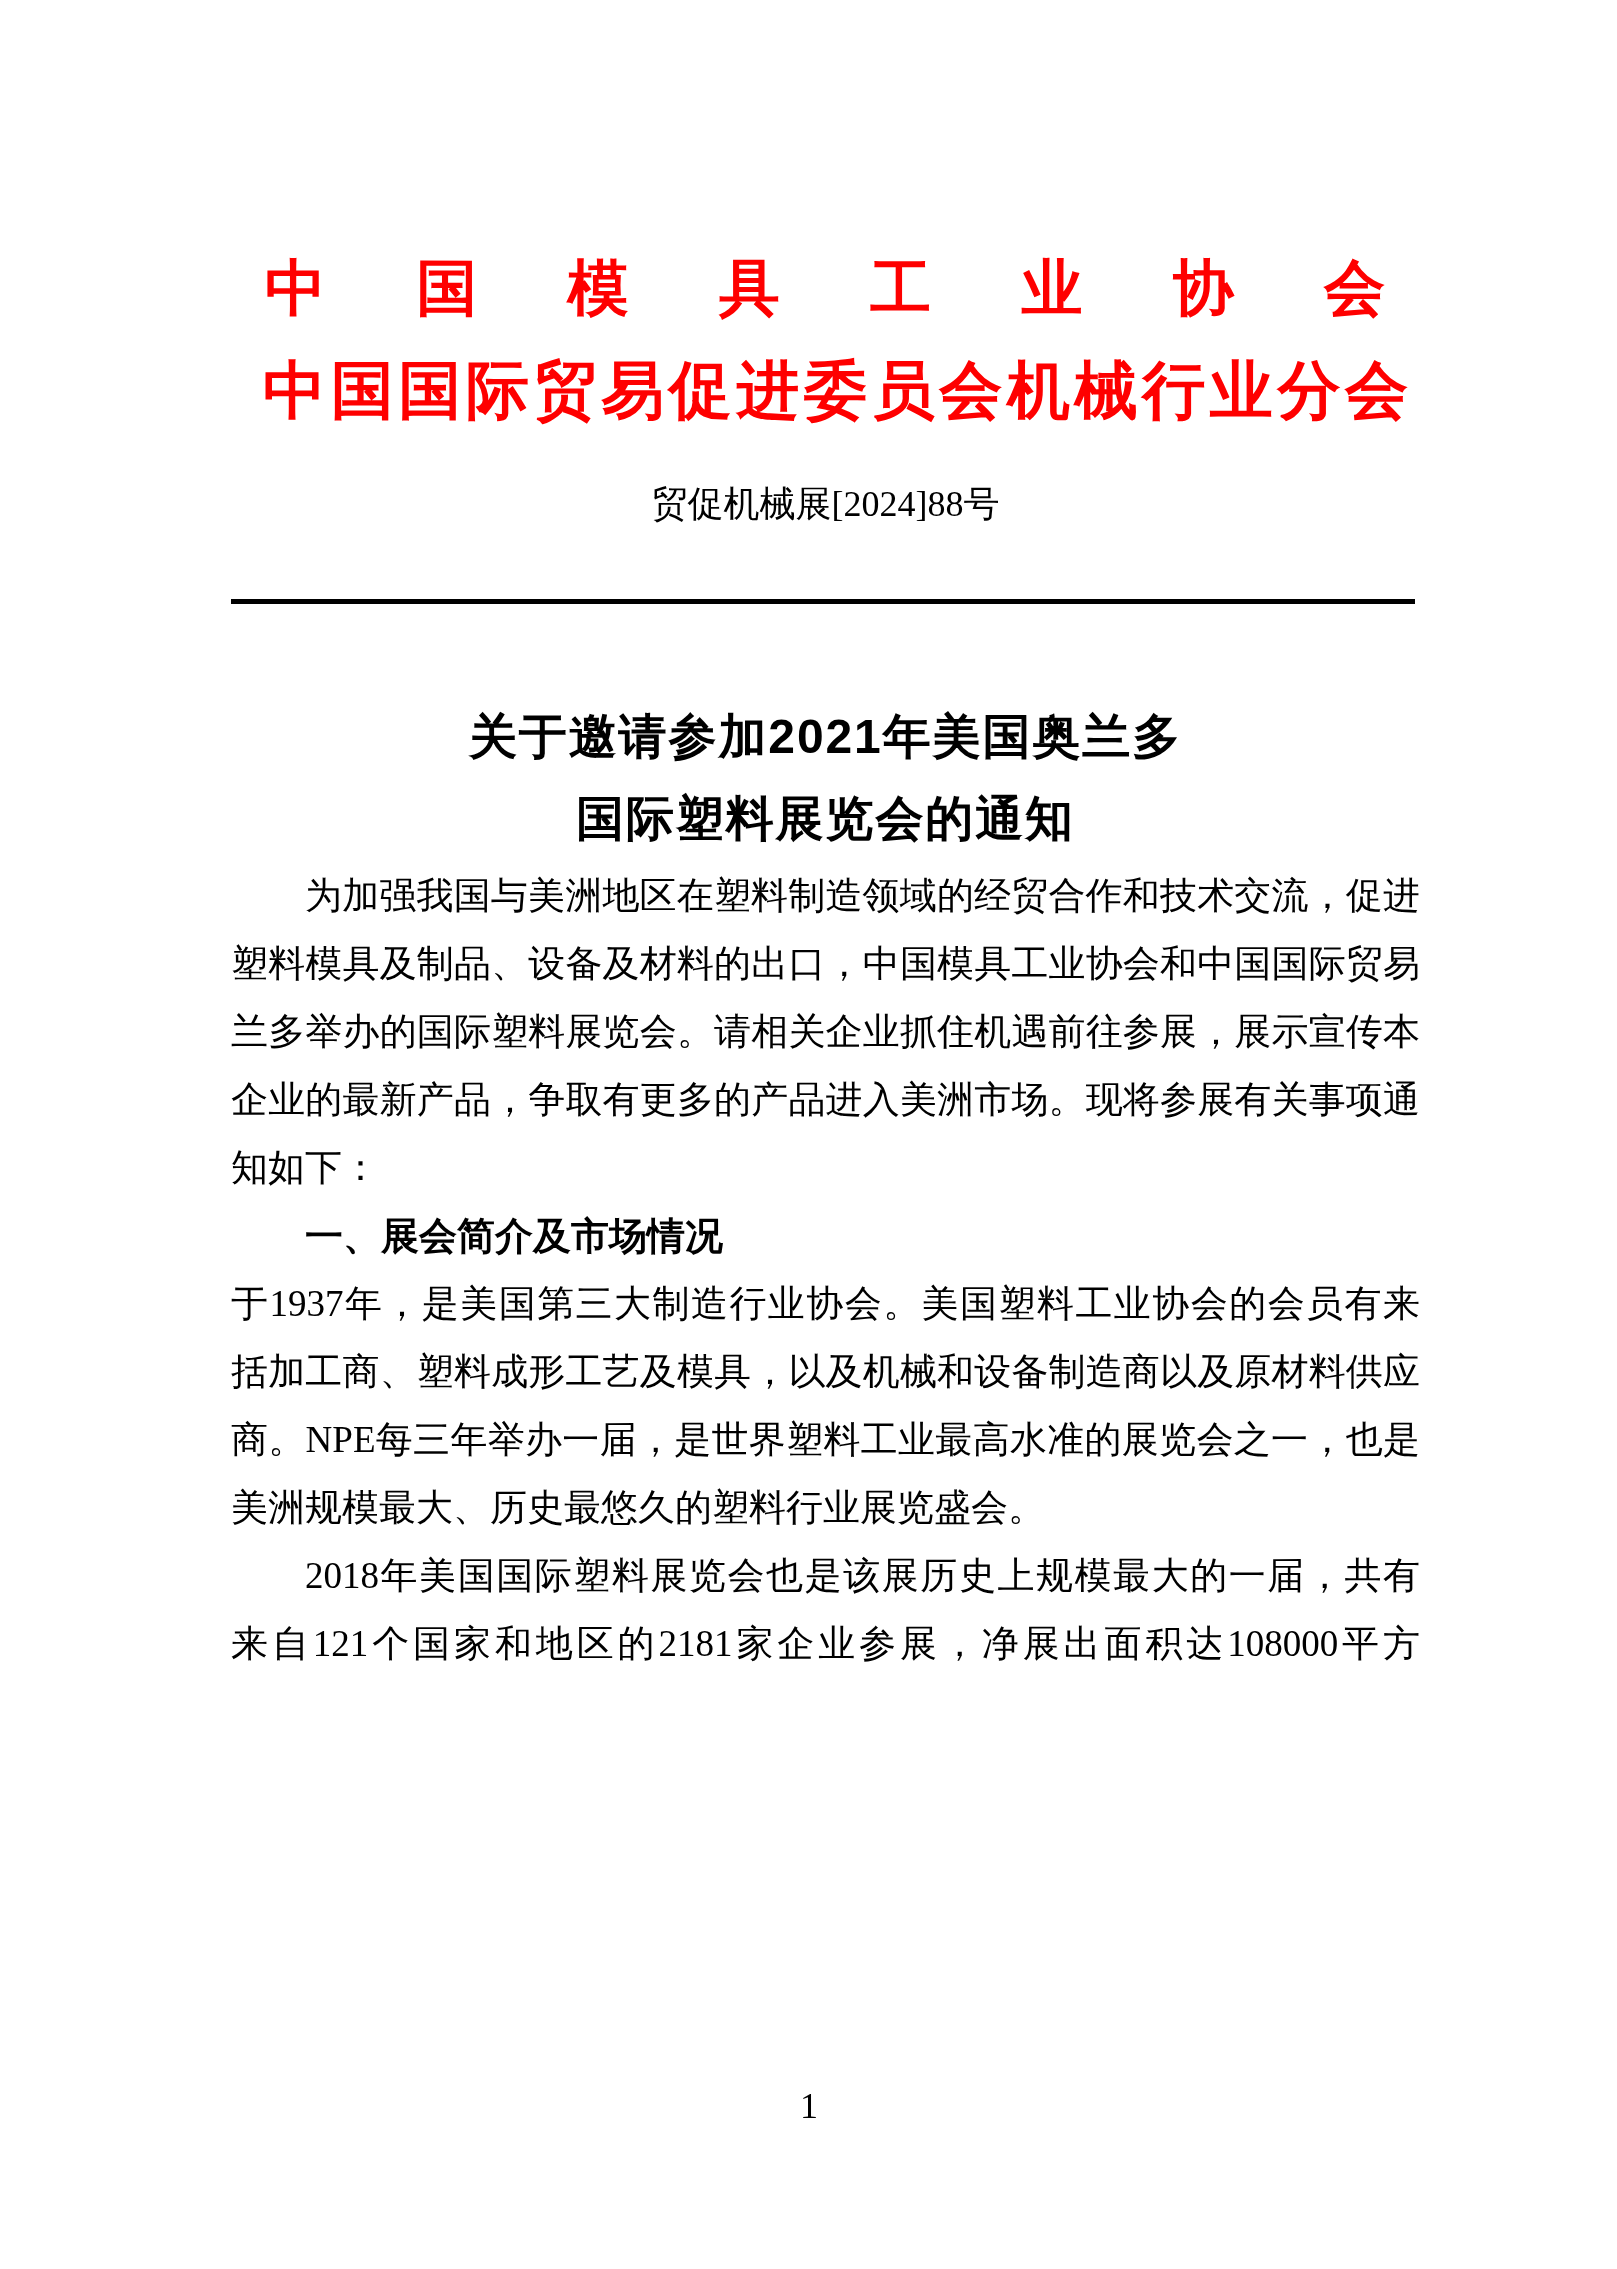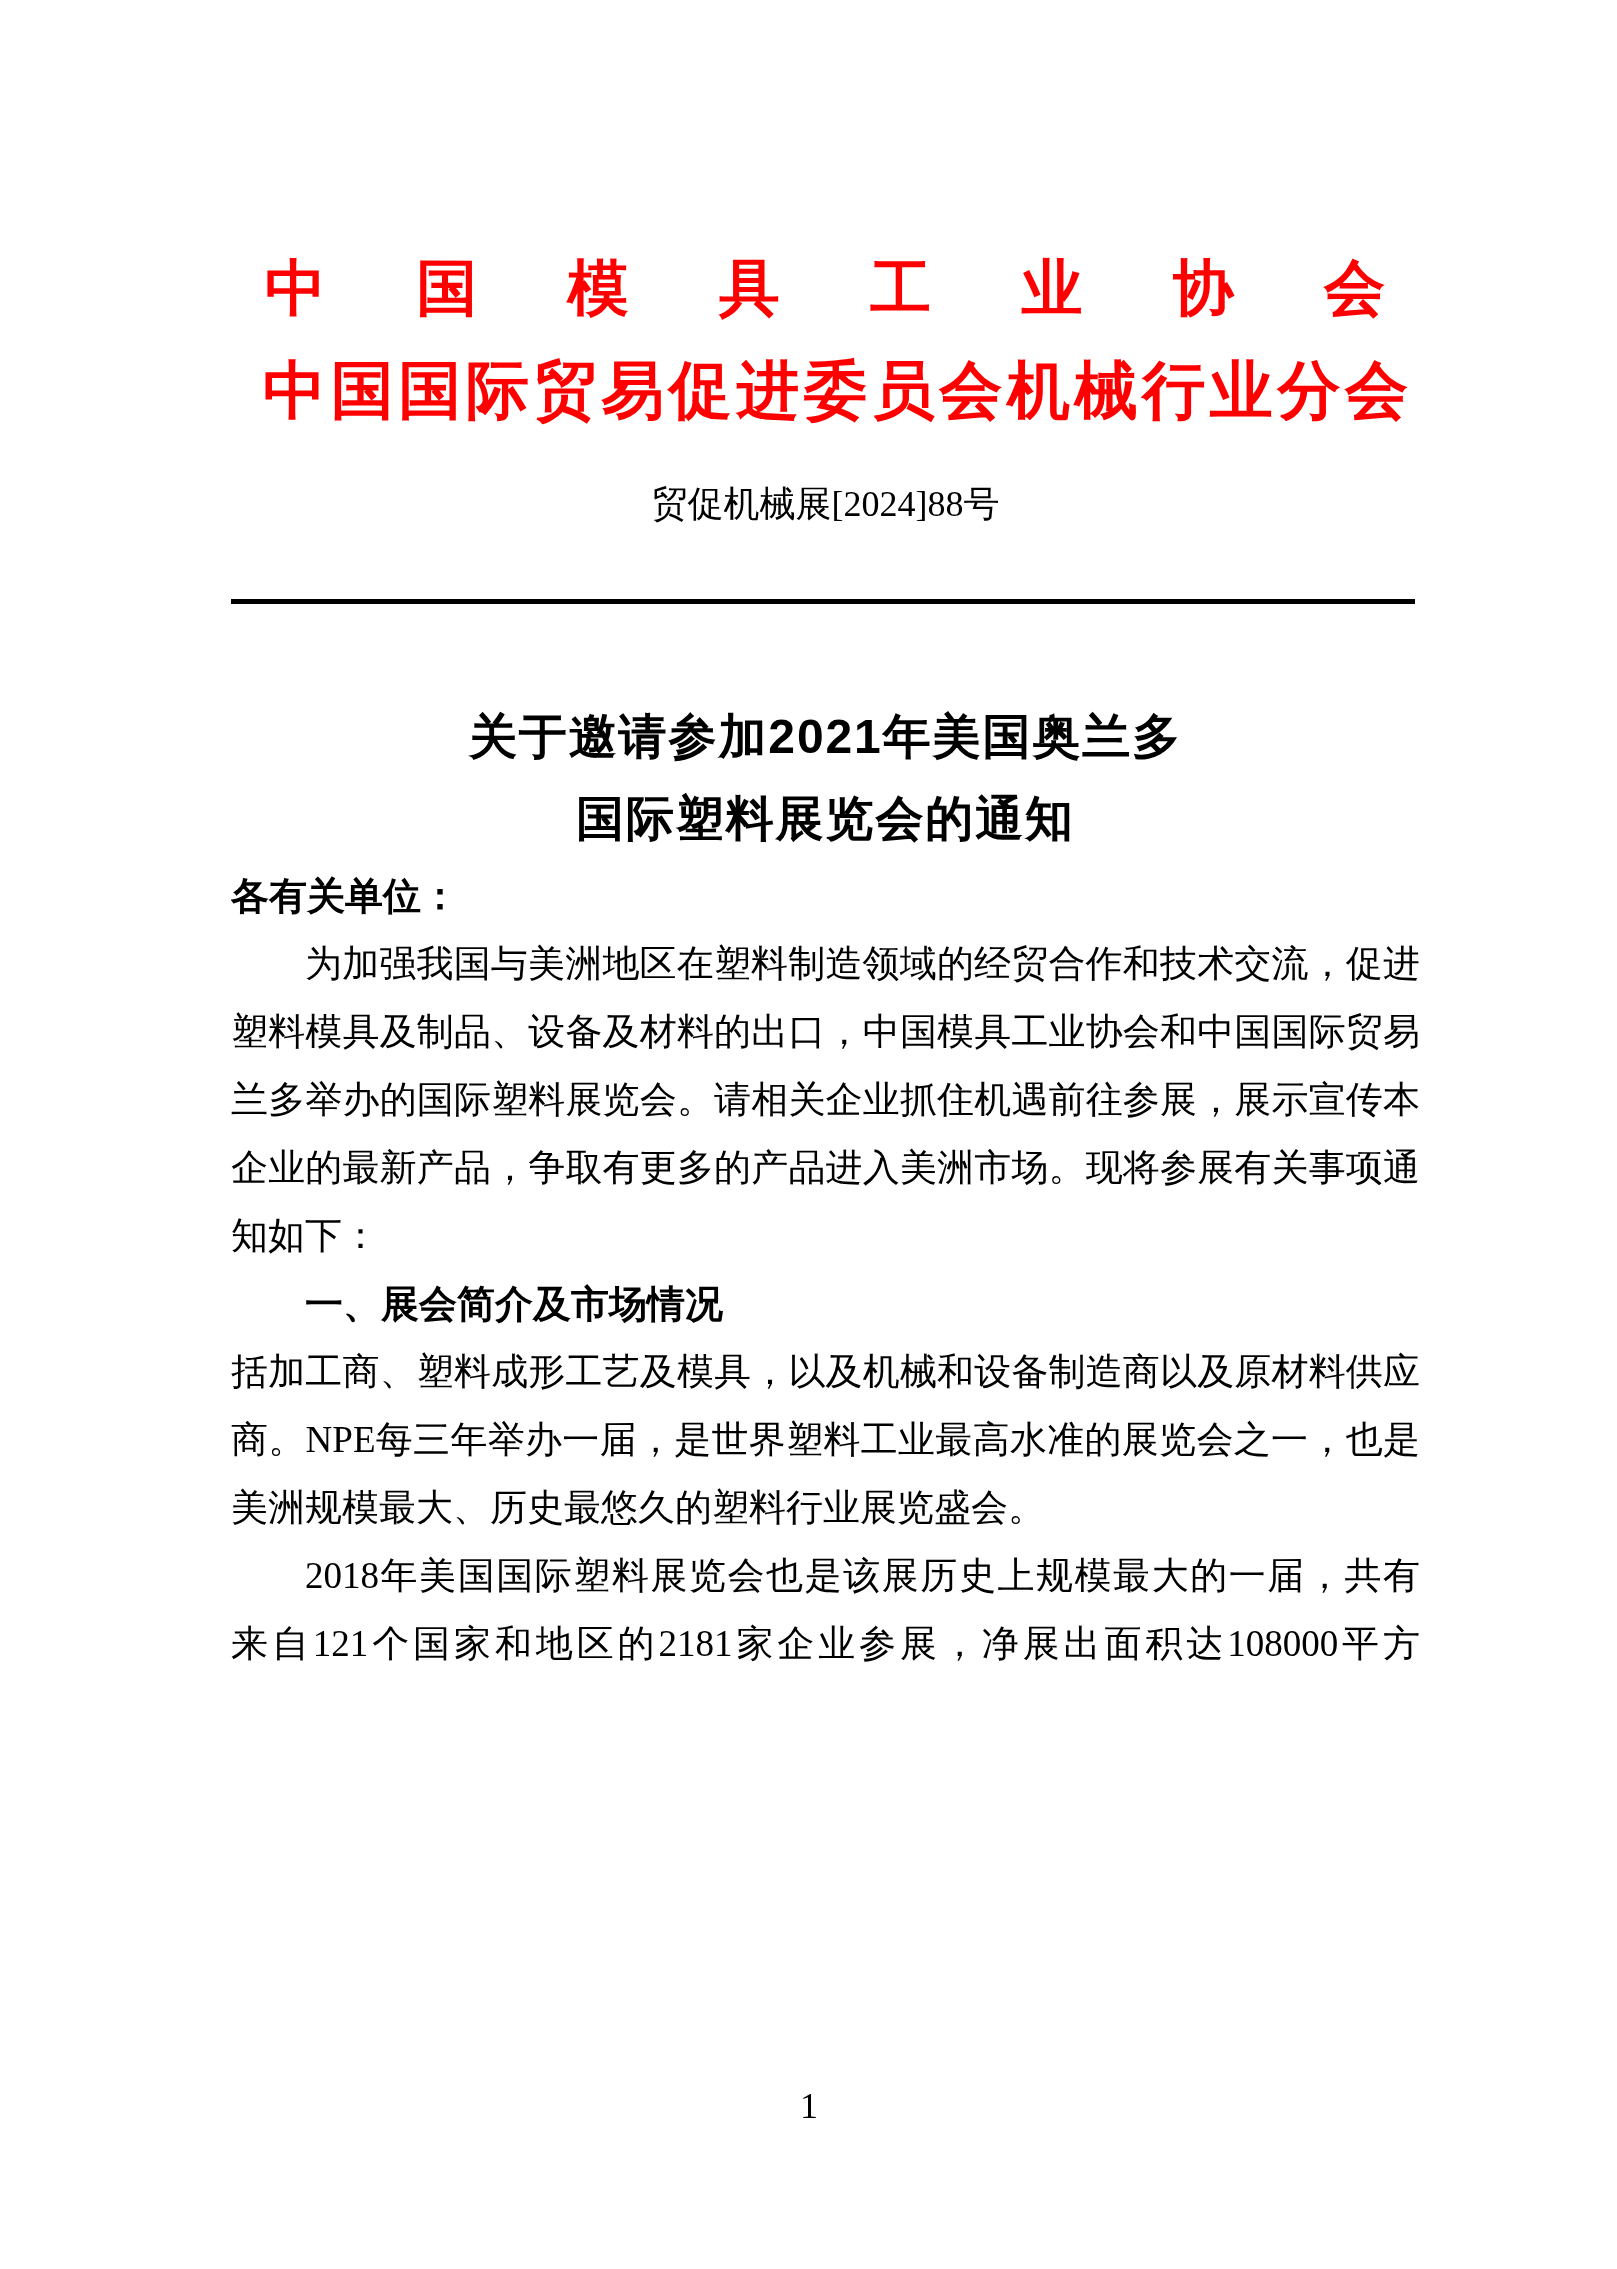--- a/index.html
+++ b/index.html
@@ -127,30 +127,30 @@
   </div>
 
   <div class="rule"></div>
 
   <div class="title-block">
     <div>关于邀请参加2021年美国奥兰多</div>
     <div>国际塑料展览会的通知</div>
   </div>
 
   <div class="body-text">
-    <div class="line short sal">各有关单位：</div>
 
     <div class="line indent">为加强我国与美洲地区在塑料制造领域的经贸合作和技术交流，促进</div>
     <div class="line">塑料模具及制品、设备及材料的出口，中国模具工业协会和中国国际贸易</div>
     <div class="line">兰多举办的国际塑料展览会。请相关企业抓住机遇前往参展，展示宣传本</div>
     <div class="line">企业的最新产品，争取有更多的产品进入美洲市场。现将参展有关事项通</div>
     <div class="line short">知如下：</div>
 
     <div class="line short indent heading">一、展会简介及市场情况</div>
 
+    <div class="line">于1937年，是美国第三大制造行业协会。美国塑料工业协会的会员有来</div>
     <div class="line">括加工商、塑料成形工艺及模具，以及机械和设备制造商以及原材料供应</div>
     <div class="line">商。NPE每三年举办一届，是世界塑料工业最高水准的展览会之一，也是</div>
     <div class="line short">美洲规模最大、历史最悠久的塑料行业展览盛会。</div>
 
     <div class="line indent">2018年美国国际塑料展览会也是该展历史上规模最大的一届，共有</div>
     <div class="line">来自121个国家和地区的2181家企业参展，净展出面积达108000平方</div>
   </div>
 
   <div class="page-number">1</div>
 

